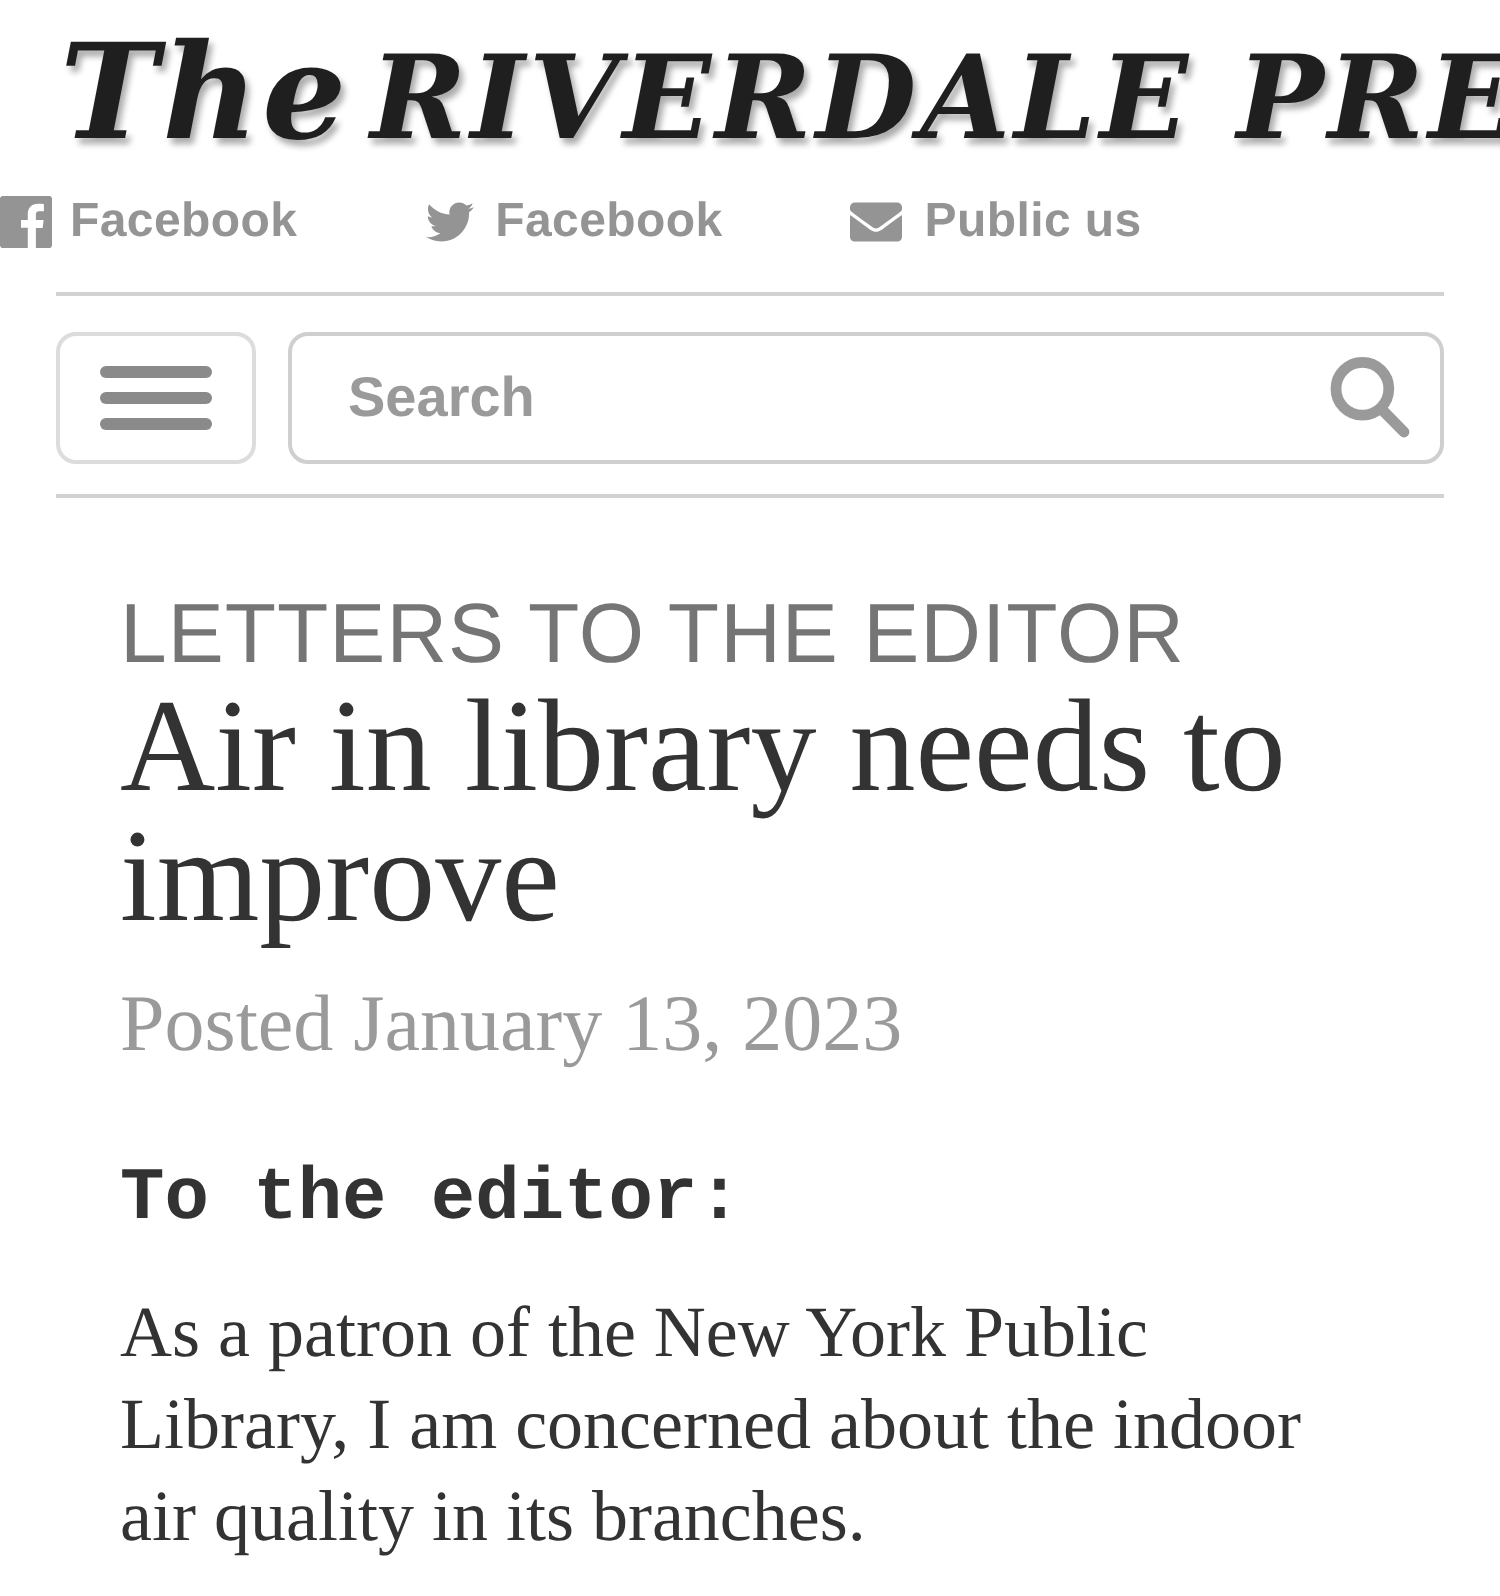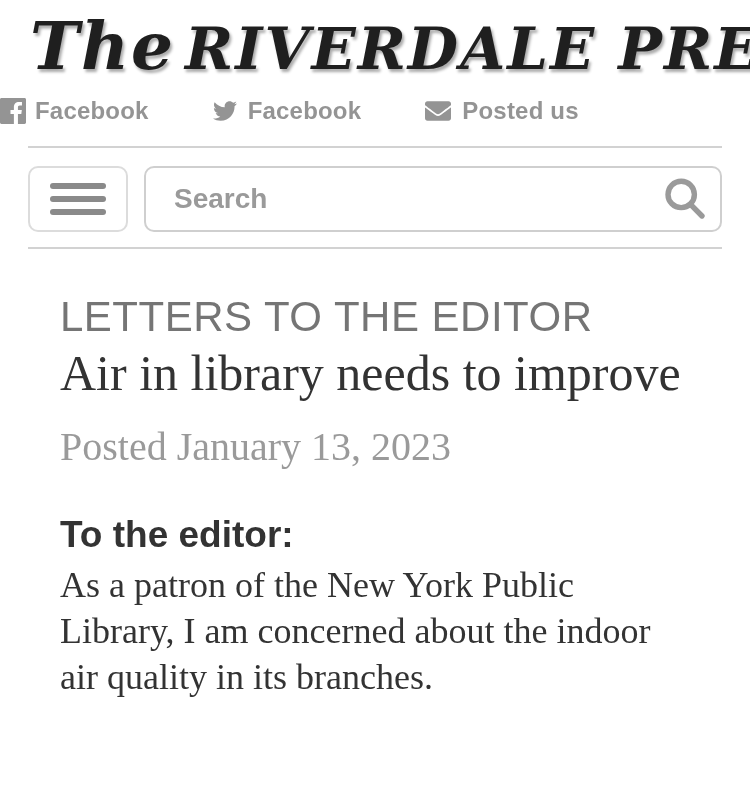--- a/index.html
+++ b/index.html
@@ -73,32 +73,32 @@
   
   .article { padding: 44px 60px 0 60px; }
   .section-label {
     display: inline-block;
     font-size: 42px; line-height: 48px; font-weight: 400;
     color: #757575; letter-spacing: 0.5px;
     text-decoration: none; 
   }
   .headline {
     font-family: "Liberation Serif", "DejaVu Serif", serif;
-    font-weight: 400; font-size: 50px; line-height: 65px;
+    font-weight: 400; font-size: 66px; line-height: 65px;
     color: #333333; margin-bottom: 24px;
   }
   .posted {
     font-family: "Liberation Serif", "DejaVu Serif", serif;
     font-size: 40px; line-height: 34px; color: #9a9a9a;
     margin-bottom: 48px;
   }
   .salutation {
-    font-family: Liberation Sans, sans-serif;
+    font-family: Liberation Mono, monospace;
     font-weight: 700; font-size: 37px; line-height: 46px;
-    color: #333333; margin-bottom: 4px;
+    color: #333333; margin-bottom: 20px;
   }
   .body-text {
     font-family: "Liberation Serif", "DejaVu Serif", serif;
     font-size: 36px; line-height: 46px; color: #333333;
   }
 </style>
 </head>
 <body>
 
 <div class="page">
@@ -126,21 +126,21 @@
         </span>
         <span>Facebook</span>
       </a>
 
       <a href="#" class="social-link">
         <span class="icon">
           <svg width="30" height="26" viewBox="0 0 512 512" aria-hidden="true">
             <path fill="#949494" d="M502.3 190.8c3.9-3.1 9.7-.2 9.7 4.7V400c0 26.5-21.5 48-48 48H48c-26.5 0-48-21.5-48-48V195.6c0-5 5.7-7.8 9.7-4.7 22.4 17.4 52.1 39.5 154.1 113.6 21.1 15.4 56.7 47.8 92.2 47.6 35.7.3 72-32.8 92.3-47.6 102-74.1 131.6-96.3 154-113.7zM256 320c23.2.4 56.6-29.2 73.4-41.4 132.7-96.3 142.8-104.7 173.4-128.7 5.8-4.5 9.2-11.5 9.2-18.9v-19c0-26.5-21.5-48-48-48H48C21.5 64 0 85.5 0 112v19c0 7.4 3.4 14.3 9.2 18.9 30.6 23.9 40.7 32.4 173.4 128.7 16.8 12.2 50.2 41.8 73.4 41.4z"></path>
           </svg>
         </span>
-        <span>Posted us</span>
+        <span>Public us</span>
       </a>
 
     </nav>
 
     <div class="rule"></div>
 
     <div class="toolbar">
       <button class="hamburger" aria-label="Menu">
         <span class="menu-glyph">
           <span class="bar"></span>

